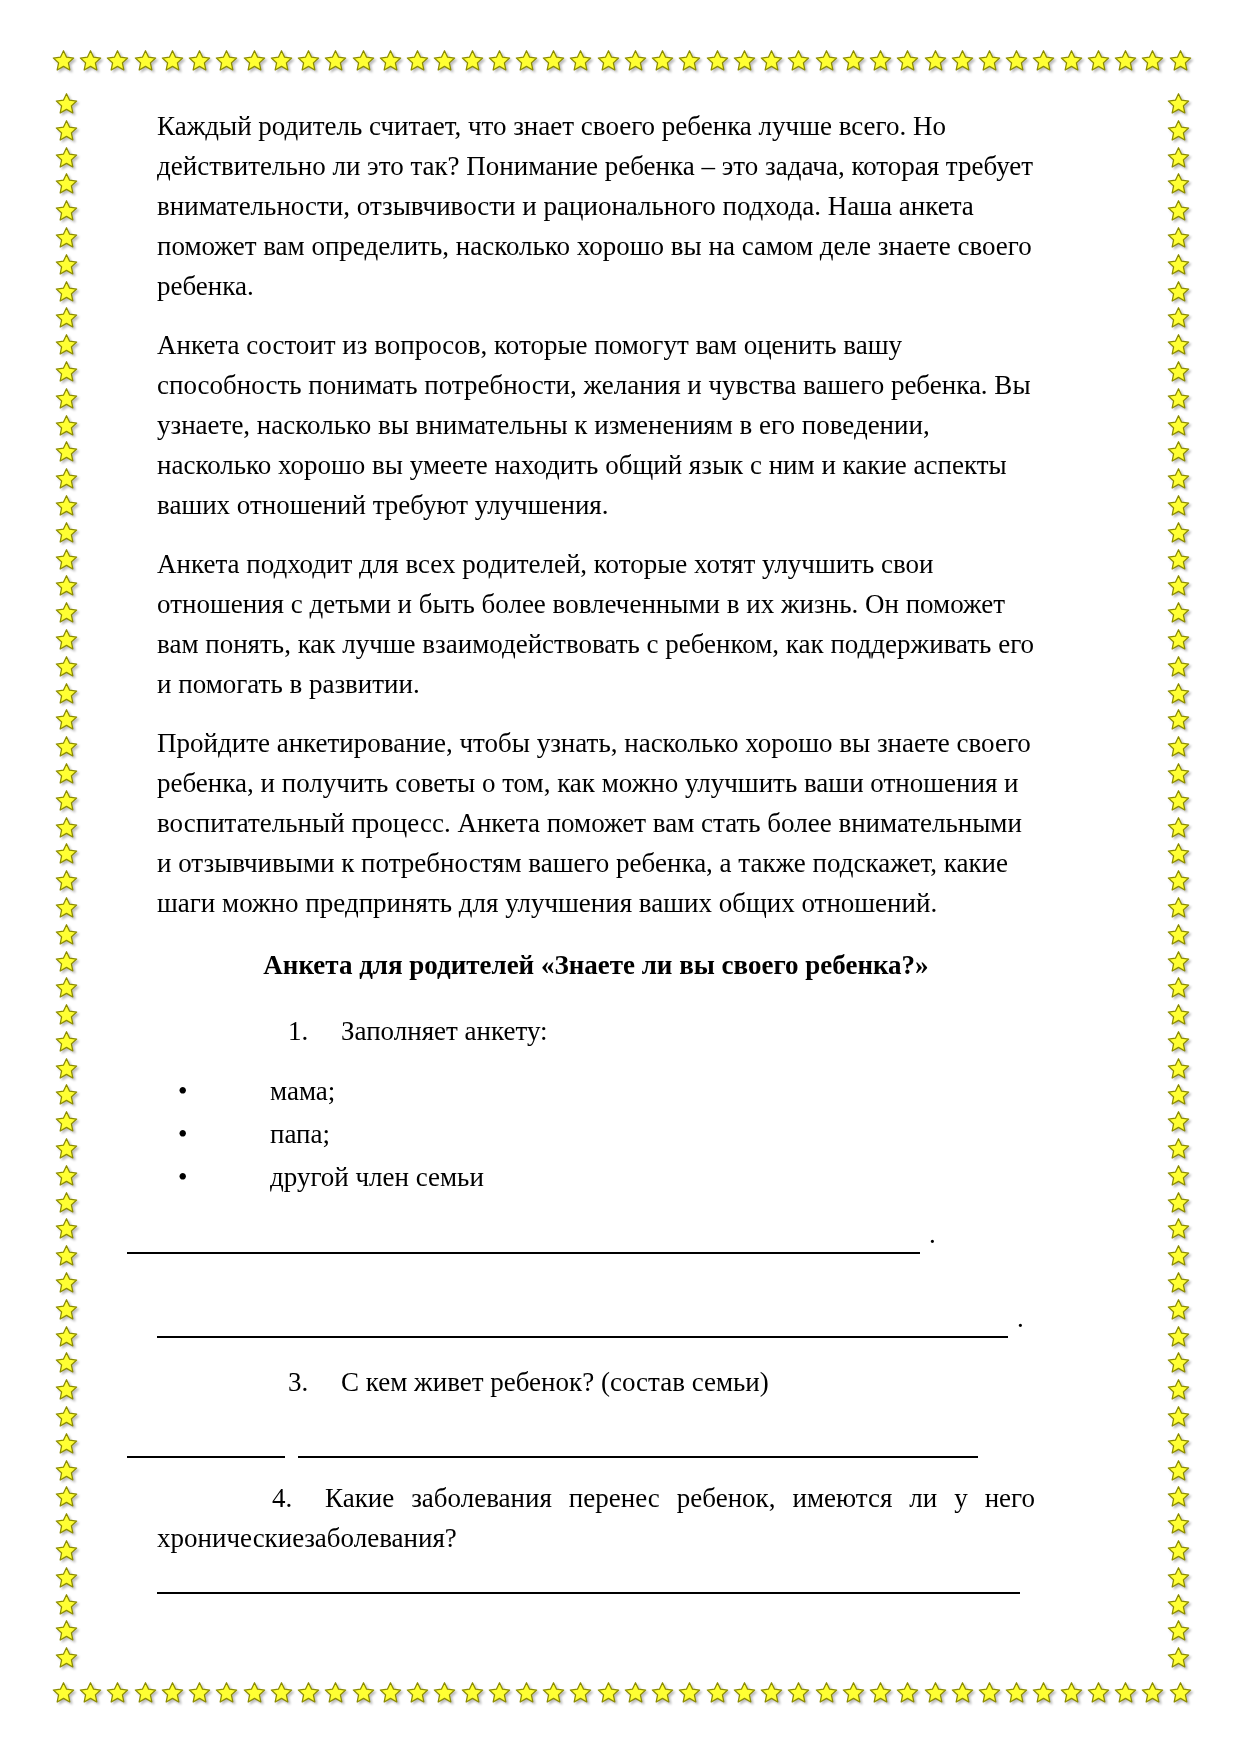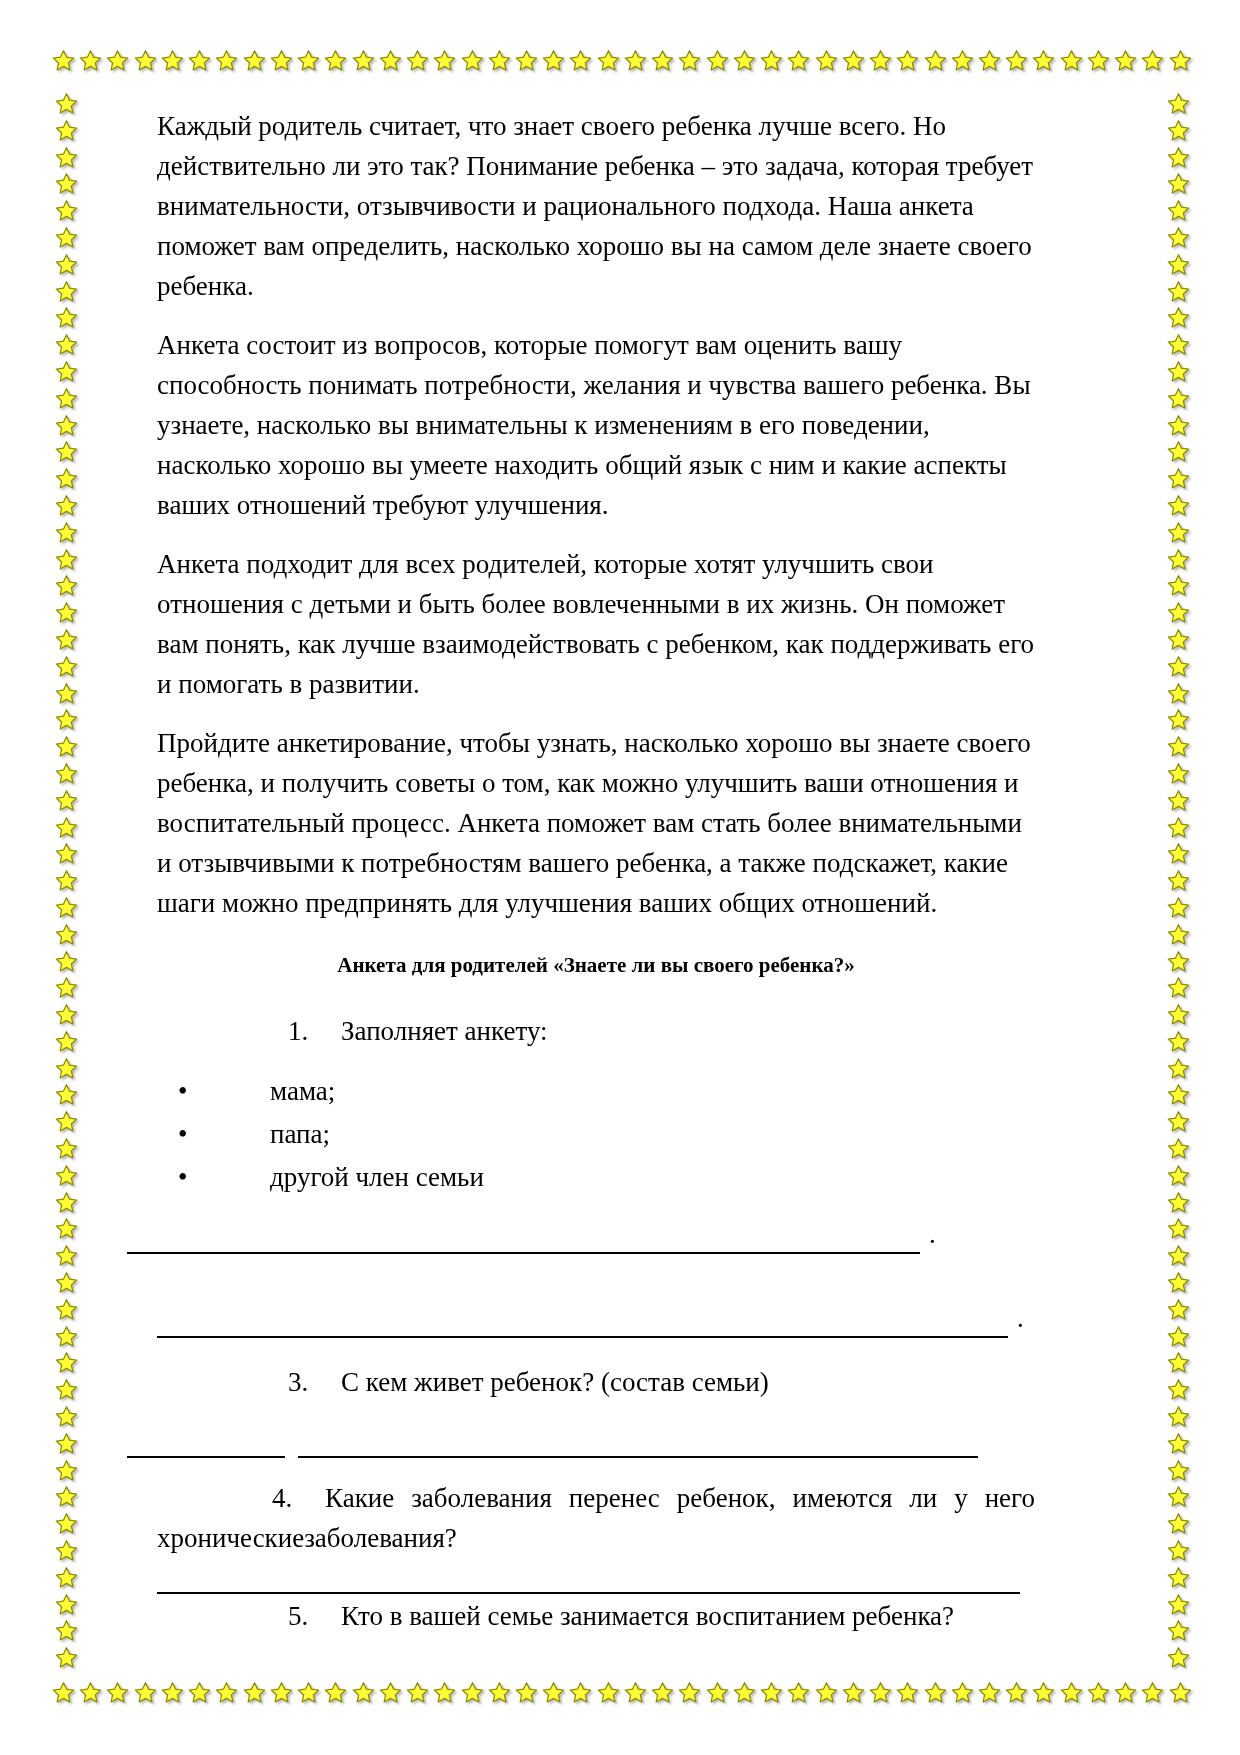--- a/index.html
+++ b/index.html
@@ -29,21 +29,21 @@
   .content {
     position: absolute;
     left: 157px; top: 92px;
     width: 878px;
     font-size: 27px;
     line-height: 40px;
   }
   p.intro { margin: 14px 0 19px 0; text-align: left; }
 
   .form-title {
-    font-size: 21px;
+    font-size: 27px;
     font-weight: bold;
     text-align: center;
     margin: 22px 0 26px 0;
   }
 
   .q-row { margin: 16px; }
   .q-num { display: inline-block; margin-left: 115px; width: 53px; }
 
   .bullet-list { margin-top: 20px; }
   .bullet-row { height: 43px; }
@@ -743,17 +743,14 @@
     <div class="q4-line2">
       <span>хронические</span>
       <span>заболевания?</span>
     </div>
   </div>
 
   <div class="blank-row blank-d">
     <span class="blank-seg"></span>
   </div>
 
-  <div class="q-row q5-row">
-    <span class="q-num">5.</span><span>Кто в вашей семье занимается воспитанием ребенка?</span>
-  </div>
 
 </div>
 
 </body></html>

